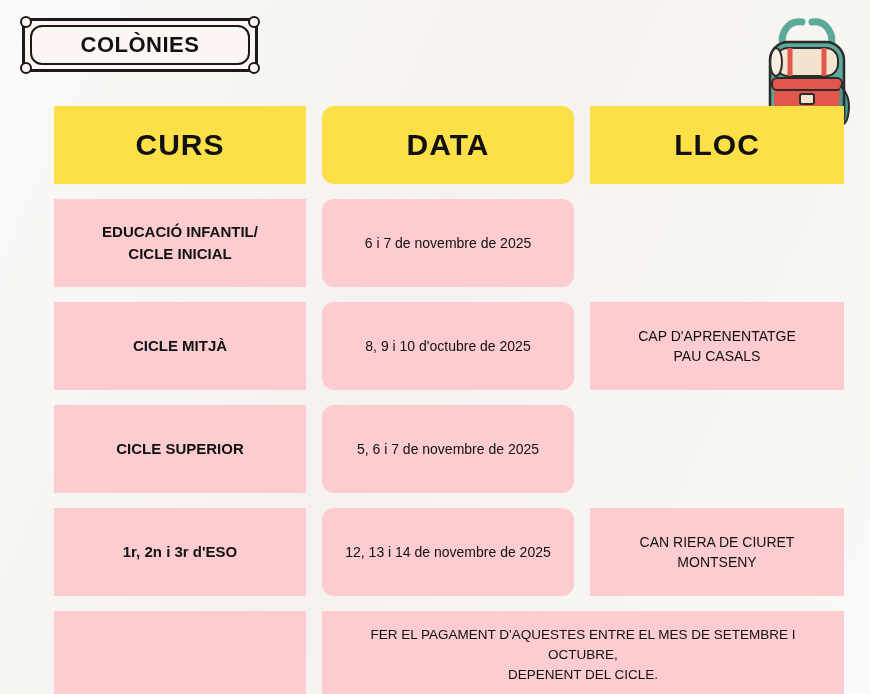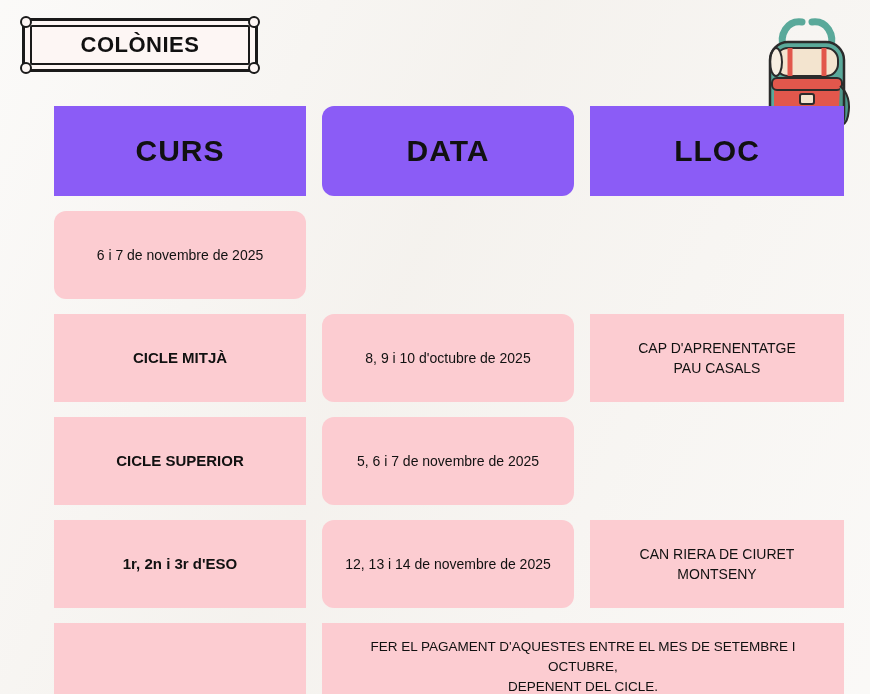--- a/index.html
+++ b/index.html
@@ -43,21 +43,21 @@
     border-radius: 3px;
     background: #fdf6f4;
   }
   .title-inner {
     position: absolute;
     left: 8px;
     top: 7px;
     right: 8px;
     bottom: 7px;
     border: 2px solid #1a1a1a;
-    border-radius: 2px;
+    border-radius: 12px;
     display: flex;
     align-items: center;
     justify-content: center;
   }
   .title-text {
     font-size: 22px;
     font-weight: bold;
     letter-spacing: 0.5px;
     color: #111;
     font-family: "Liberation Sans", sans-serif;
@@ -103,22 +103,22 @@
     justify-content: center;
     text-align: center;
     padding: 6px 10px;
     color: #111;
   }
   .col-curs { width: 252px; }
   .col-data { width: 252px; border-radius: 12px; }
   .col-lloc { width: 254px; }
 
   .header-row .cell {
-    background: #8b5cf6;
-    height: 90px;
+    background: #fde047;
+    height: 78px;
     font-size: 30px;
     font-weight: bold;
     letter-spacing: 1px;
     font-family: "Liberation Sans", sans-serif;
   }
 
   .body-row .cell {
     background: #fcccd1;
     height: 88px;
     font-size: 14px;
@@ -198,20 +198,26 @@
 
 <div class="table">
 
   <div class="row header-row">
     <div class="cell col-curs">CURS</div>
     <div class="cell col-data">DATA</div>
     <div class="cell col-lloc">LLOC</div>
   </div>
 
   <div class="row body-row">
+    <div class="cell col-curs">
+      <span>
+        <span class="stack-line">EDUCACIÓ INFANTIL/</span>
+        <span class="stack-line">CICLE INICIAL</span>
+      </span>
+    </div>
     <div class="cell col-data">6 i 7 de novembre de 2025</div>
   </div>
 
   <div class="row body-row">
     <div class="cell col-curs">
       <span>
         <span class="stack-line">CICLE MITJÀ</span>
         <span class="stack-line"></span>
       </span>
     </div>

